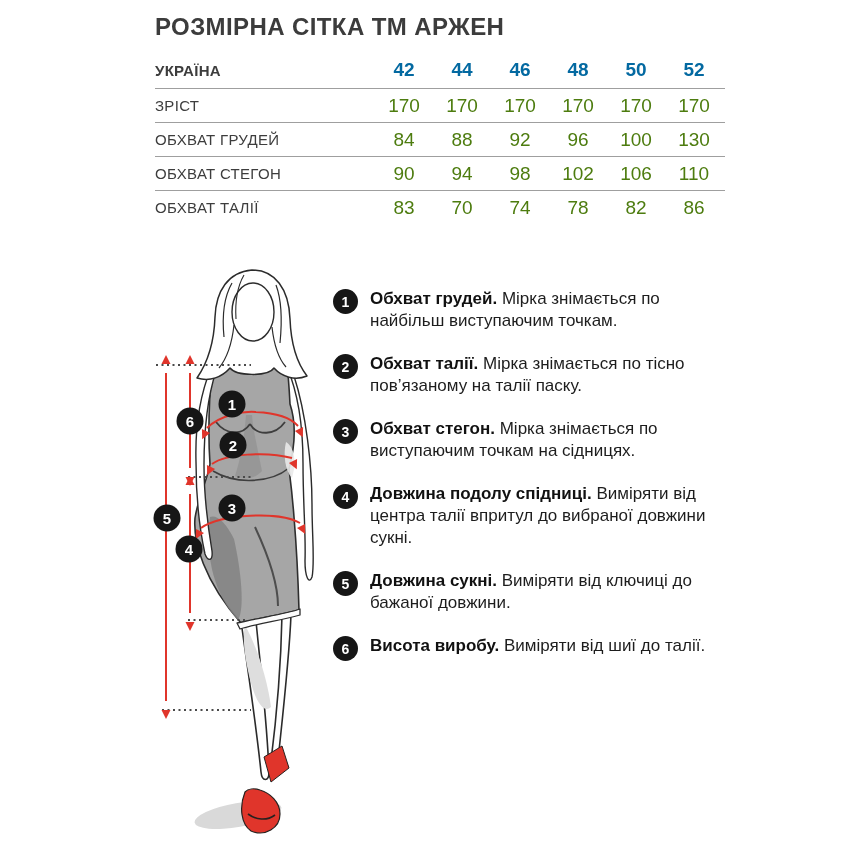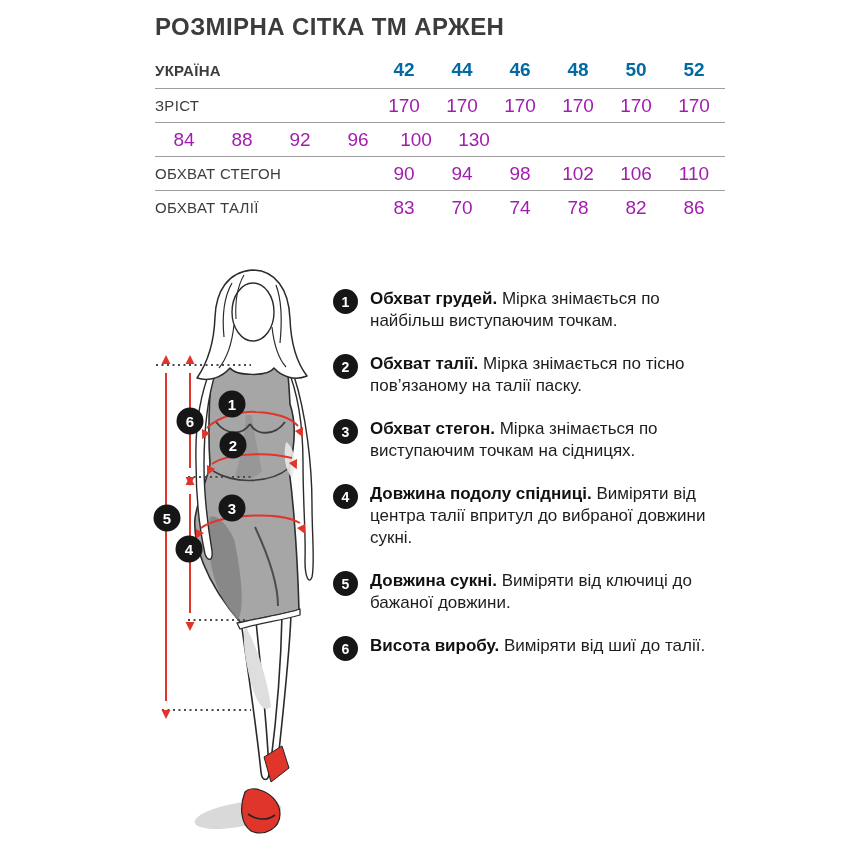--- a/index.html
+++ b/index.html
@@ -30,21 +30,21 @@
   .row-data { height:34px; border-top:1.5px solid #9f9f9f; }
   .size-circle {
     display:inline-flex; align-items:center; justify-content:center;
     width:32px; height:32px; border-radius:50%;
     border:2px solid #2b2b2b; background:#fff;
     color:#e0352b; font-size:15px; font-weight:400;
   }
   .row-intl .cell:nth-child(6) .size-circle { font-size:12px; }
   .row-intl .cell:nth-child(7) .size-circle { font-size:10px; letter-spacing:-0.5px; }
   .num-dark { font-size:19px; color:#0369a1; }
-  .num-gray { font-size:19px; color:#a21caf; }
+  .num-gray { font-size:19px; color:#4d7c0f; }
   
   .figure-wrap { position:absolute; left:148px; top:265px; width:190px; height:585px; }
   
   .legend { position:absolute; left:333px; top:288px; width:382px; }
   .legend-item { display:flex; gap:12px; margin-bottom:21px; }
   .legend-num {
     flex:0 0 25px; width:25px; height:25px; border-radius:50%;
     background:#161616; color:#ffffff;
     display:flex; align-items:center; justify-content:center;
     font-size:14px; font-weight:600; margin-top:1px;
@@ -78,20 +78,21 @@
       <div class="rlabel">ЗРІСТ</div>
       <div class="cell num-gray">170</div>
       <div class="cell num-gray">170</div>
       <div class="cell num-gray">170</div>
       <div class="cell num-gray">170</div>
       <div class="cell num-gray">170</div>
       <div class="cell num-gray">170</div>
     </div>
 
     <div class="trow row-data">
+      <div class="rlabel">ОБХВАТ ГРУДЕЙ</div>
       <div class="cell num-gray">84</div>
       <div class="cell num-gray">88</div>
       <div class="cell num-gray">92</div>
       <div class="cell num-gray">96</div>
       <div class="cell num-gray">100</div>
       <div class="cell num-gray">130</div>
     </div>
 
     <div class="trow row-data">
       <div class="rlabel">ОБХВАТ СТЕГОН</div>

